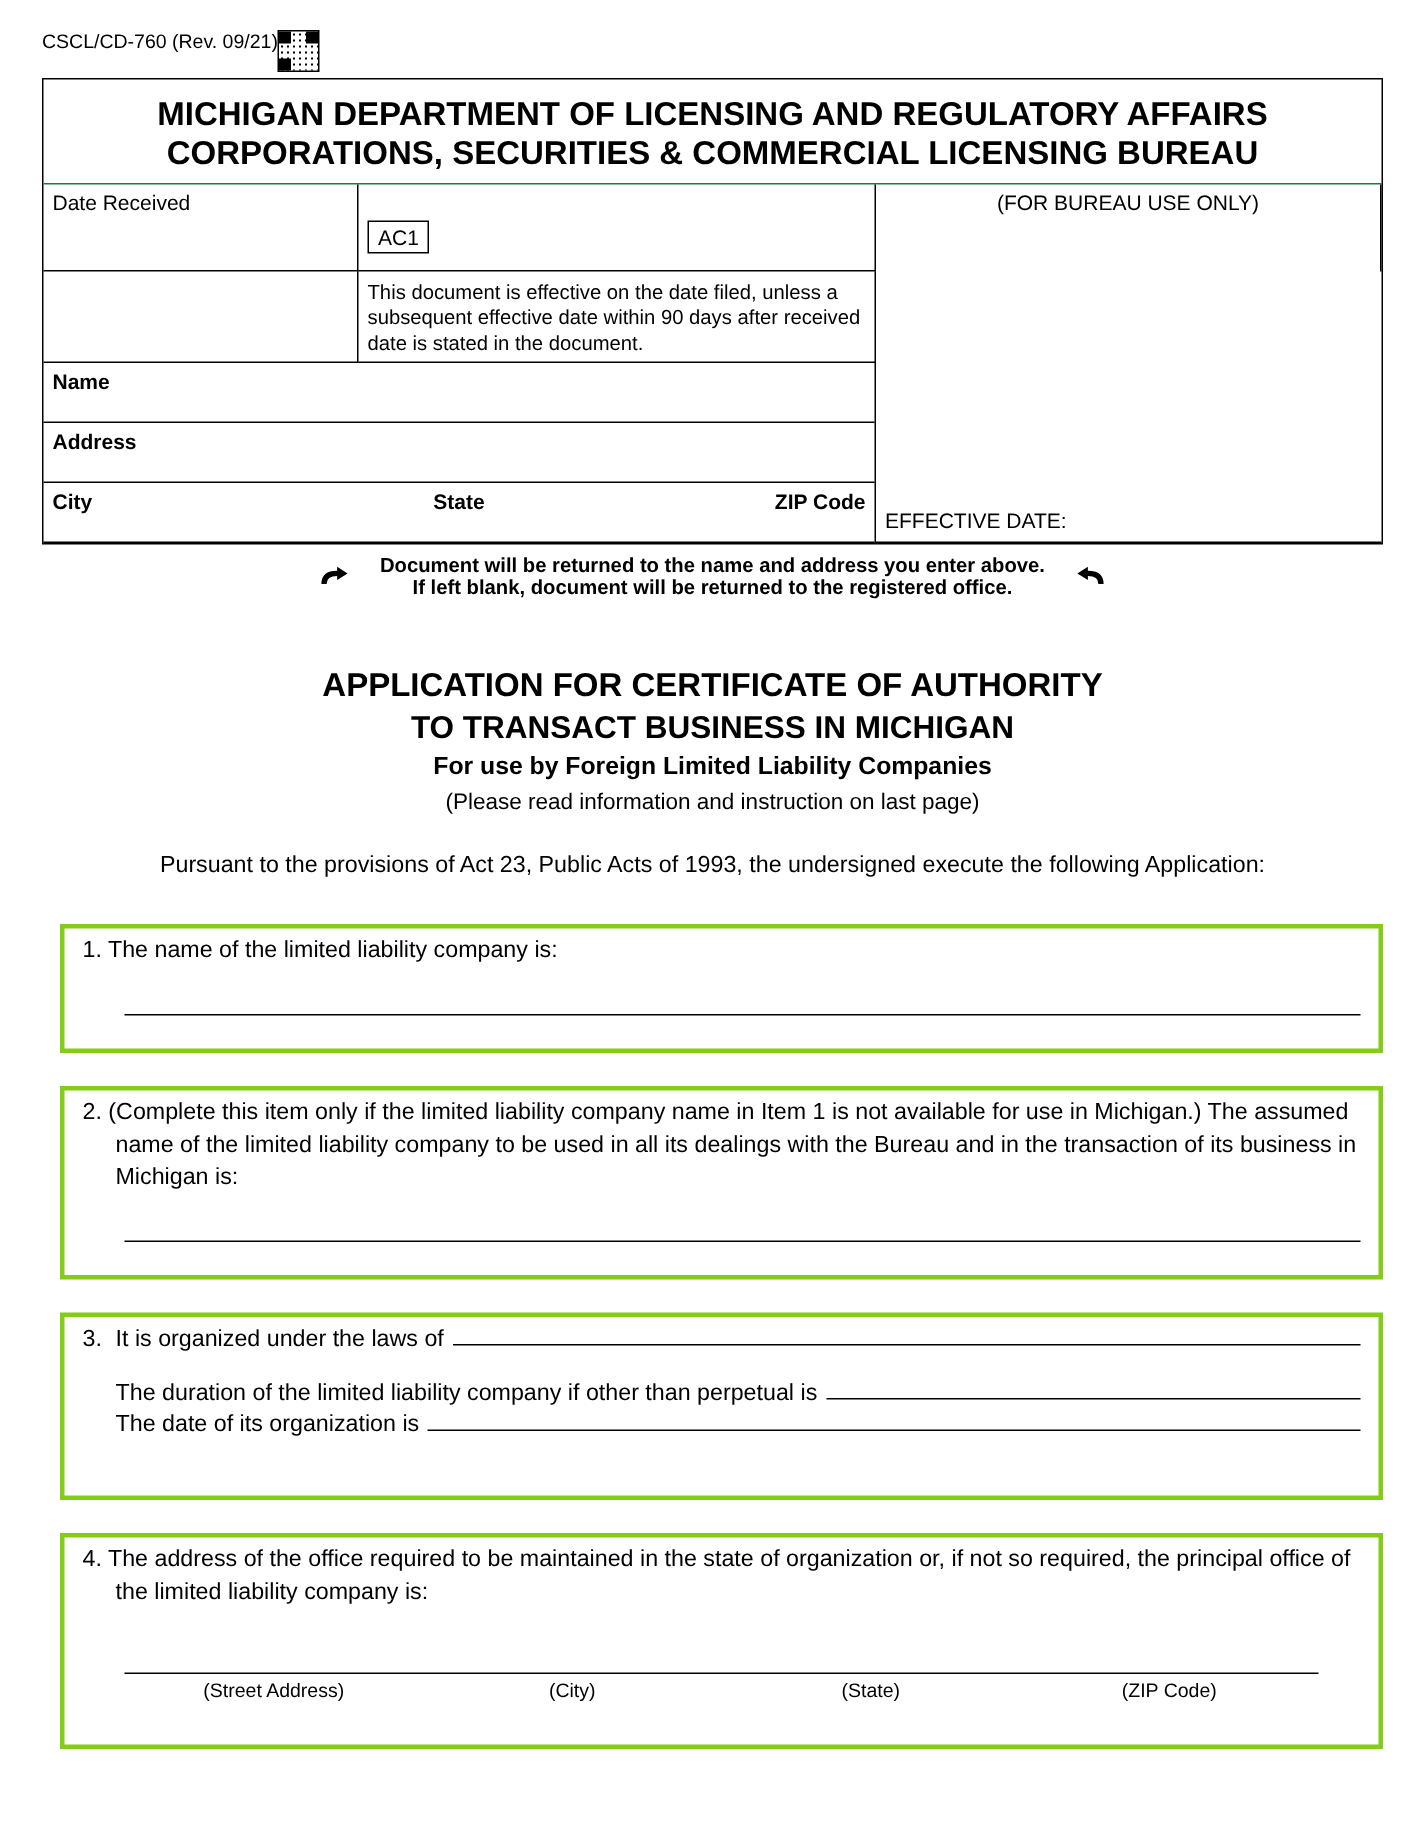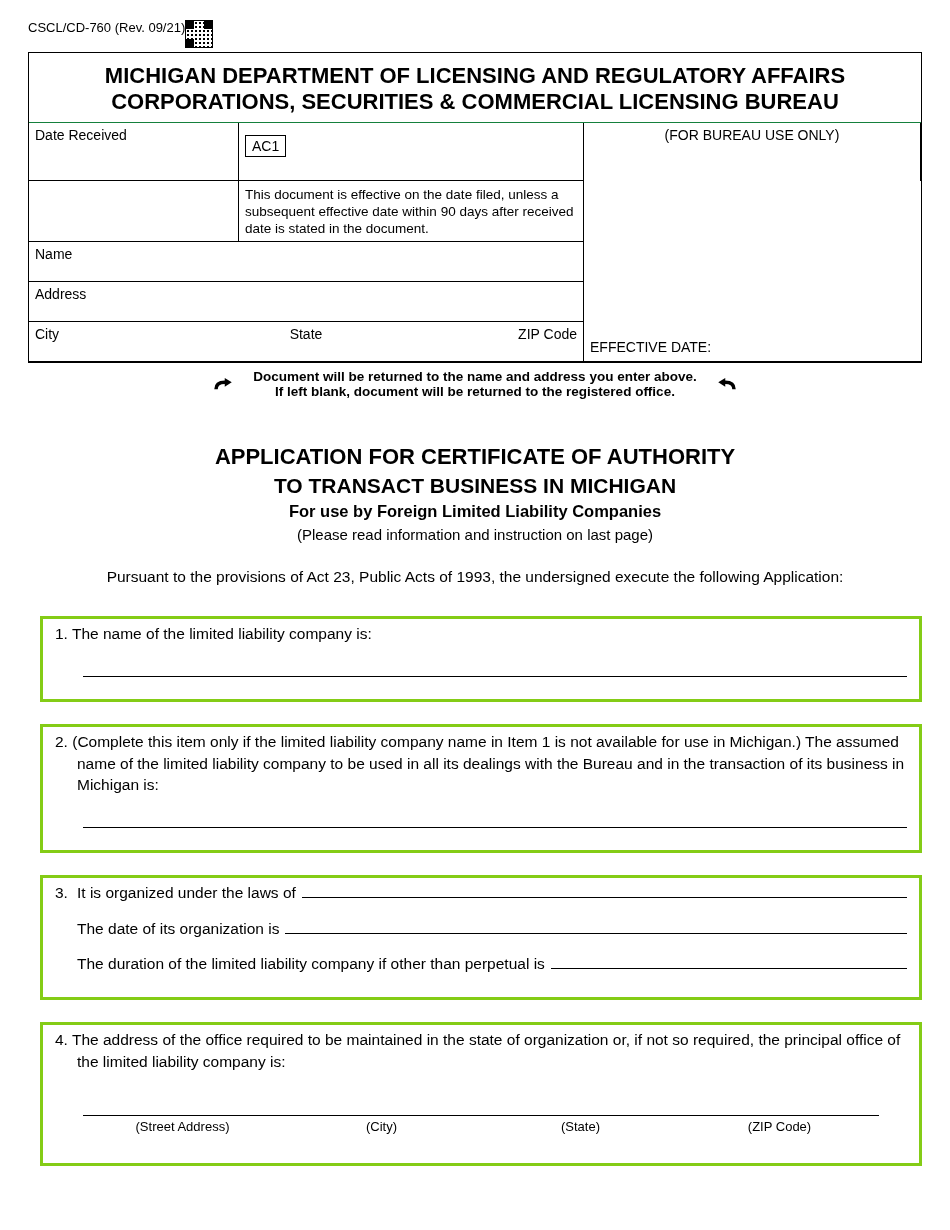--- a/index.html
+++ b/index.html
@@ -39,29 +39,29 @@
       line-height: 1.2;
     }
     .grid1 {
       display: grid;
       grid-template-columns: 210px 345px 1fr;
       border-top: 1px solid #15803d;
     }
     .cell { border-right: 1px solid #000; border-bottom: 1px solid #000; padding: 4px 6px; font-size: 14px; min-height: 58px; }
     .cell:last-child { border-right: none; }
     .bureau { text-align: center; font-size: 14px; padding: 4px; }
-    .ac1 { display: inline-block; border: 1px solid #000; padding: 2px 6px; margin-top: 8px; }
+    .ac1 { display: inline-block; border: 1px solid #000; padding: 2px 6px; margin-top: 20px; }
     .row2c1 { min-height: 58px; }
     .row2c2 { font-size: 13.5px; line-height: 1.25; padding-top: 6px; }
     .grid2 {
       display: grid;
       grid-template-columns: 555px 1fr;
     }
     .leftstack { border-right: 1px solid #000; }
-    .mini { border-bottom: 1px solid #000; padding: 4px 6px; font-size: 14px; min-height: 40px; }
+    .mini { border-bottom: 1px solid #000; padding: 4px 6px; font-size: 14px; min-height: 40px; font-weight: bold; }
     .mini:last-child { border-bottom: 1px solid #000; }
     .csz { display: grid; grid-template-columns: 1fr 1fr 1fr; }
     .effcell { display: flex; align-items: flex-end; padding: 6px; font-size: 14px; border-bottom: 1px solid #000; }
     .arrowrow {
       display: flex;
       align-items: center;
       justify-content: center;
       gap: 19px;
       padding: 6px 4px 10px;
       font-size: 13.5px;
@@ -188,26 +188,26 @@
 <div class="block">
   <div style="padding-left:22px;text-indent:-22px;">2.  (Complete this item only if the limited liability company name in Item 1 is not available for use in Michigan.) The assumed name of the limited liability company to be used in all its dealings with the Bureau and in the transaction of its business in Michigan is:</div>
   <div class="uline"></div>
 </div>
 
 <div class="block">
   <div class="inline-line">
     <span class="txt" style="padding-left:0"><span class="num">3.</span><span>It is organized under the laws of</span></span>
     <span class="fill"></span>
   </div>
+  <div class="inline-line" style="margin-bottom:0">
+    <span class="txt">The duration of the limited liability company if other than perpetual is</span>
+    <span class="fill"></span>
+  </div>
   <div class="inline-line">
     <span class="txt">The date of its organization is</span>
-    <span class="fill"></span>
-  </div>
-  <div class="inline-line" style="margin-bottom:0">
-    <span class="txt">The duration of the limited liability company if other than perpetual is</span>
     <span class="fill"></span>
   </div>
 </div>
 
 <div class="block">
   <div class="item4txt">4.  The address of the office required to be maintained in the state of organization or, if not so required, the principal office of the limited liability company is:</div>
   <div class="addr-line"></div>
   <div class="addr-labels">
     <span>(Street Address)</span>
     <span>(City)</span>

